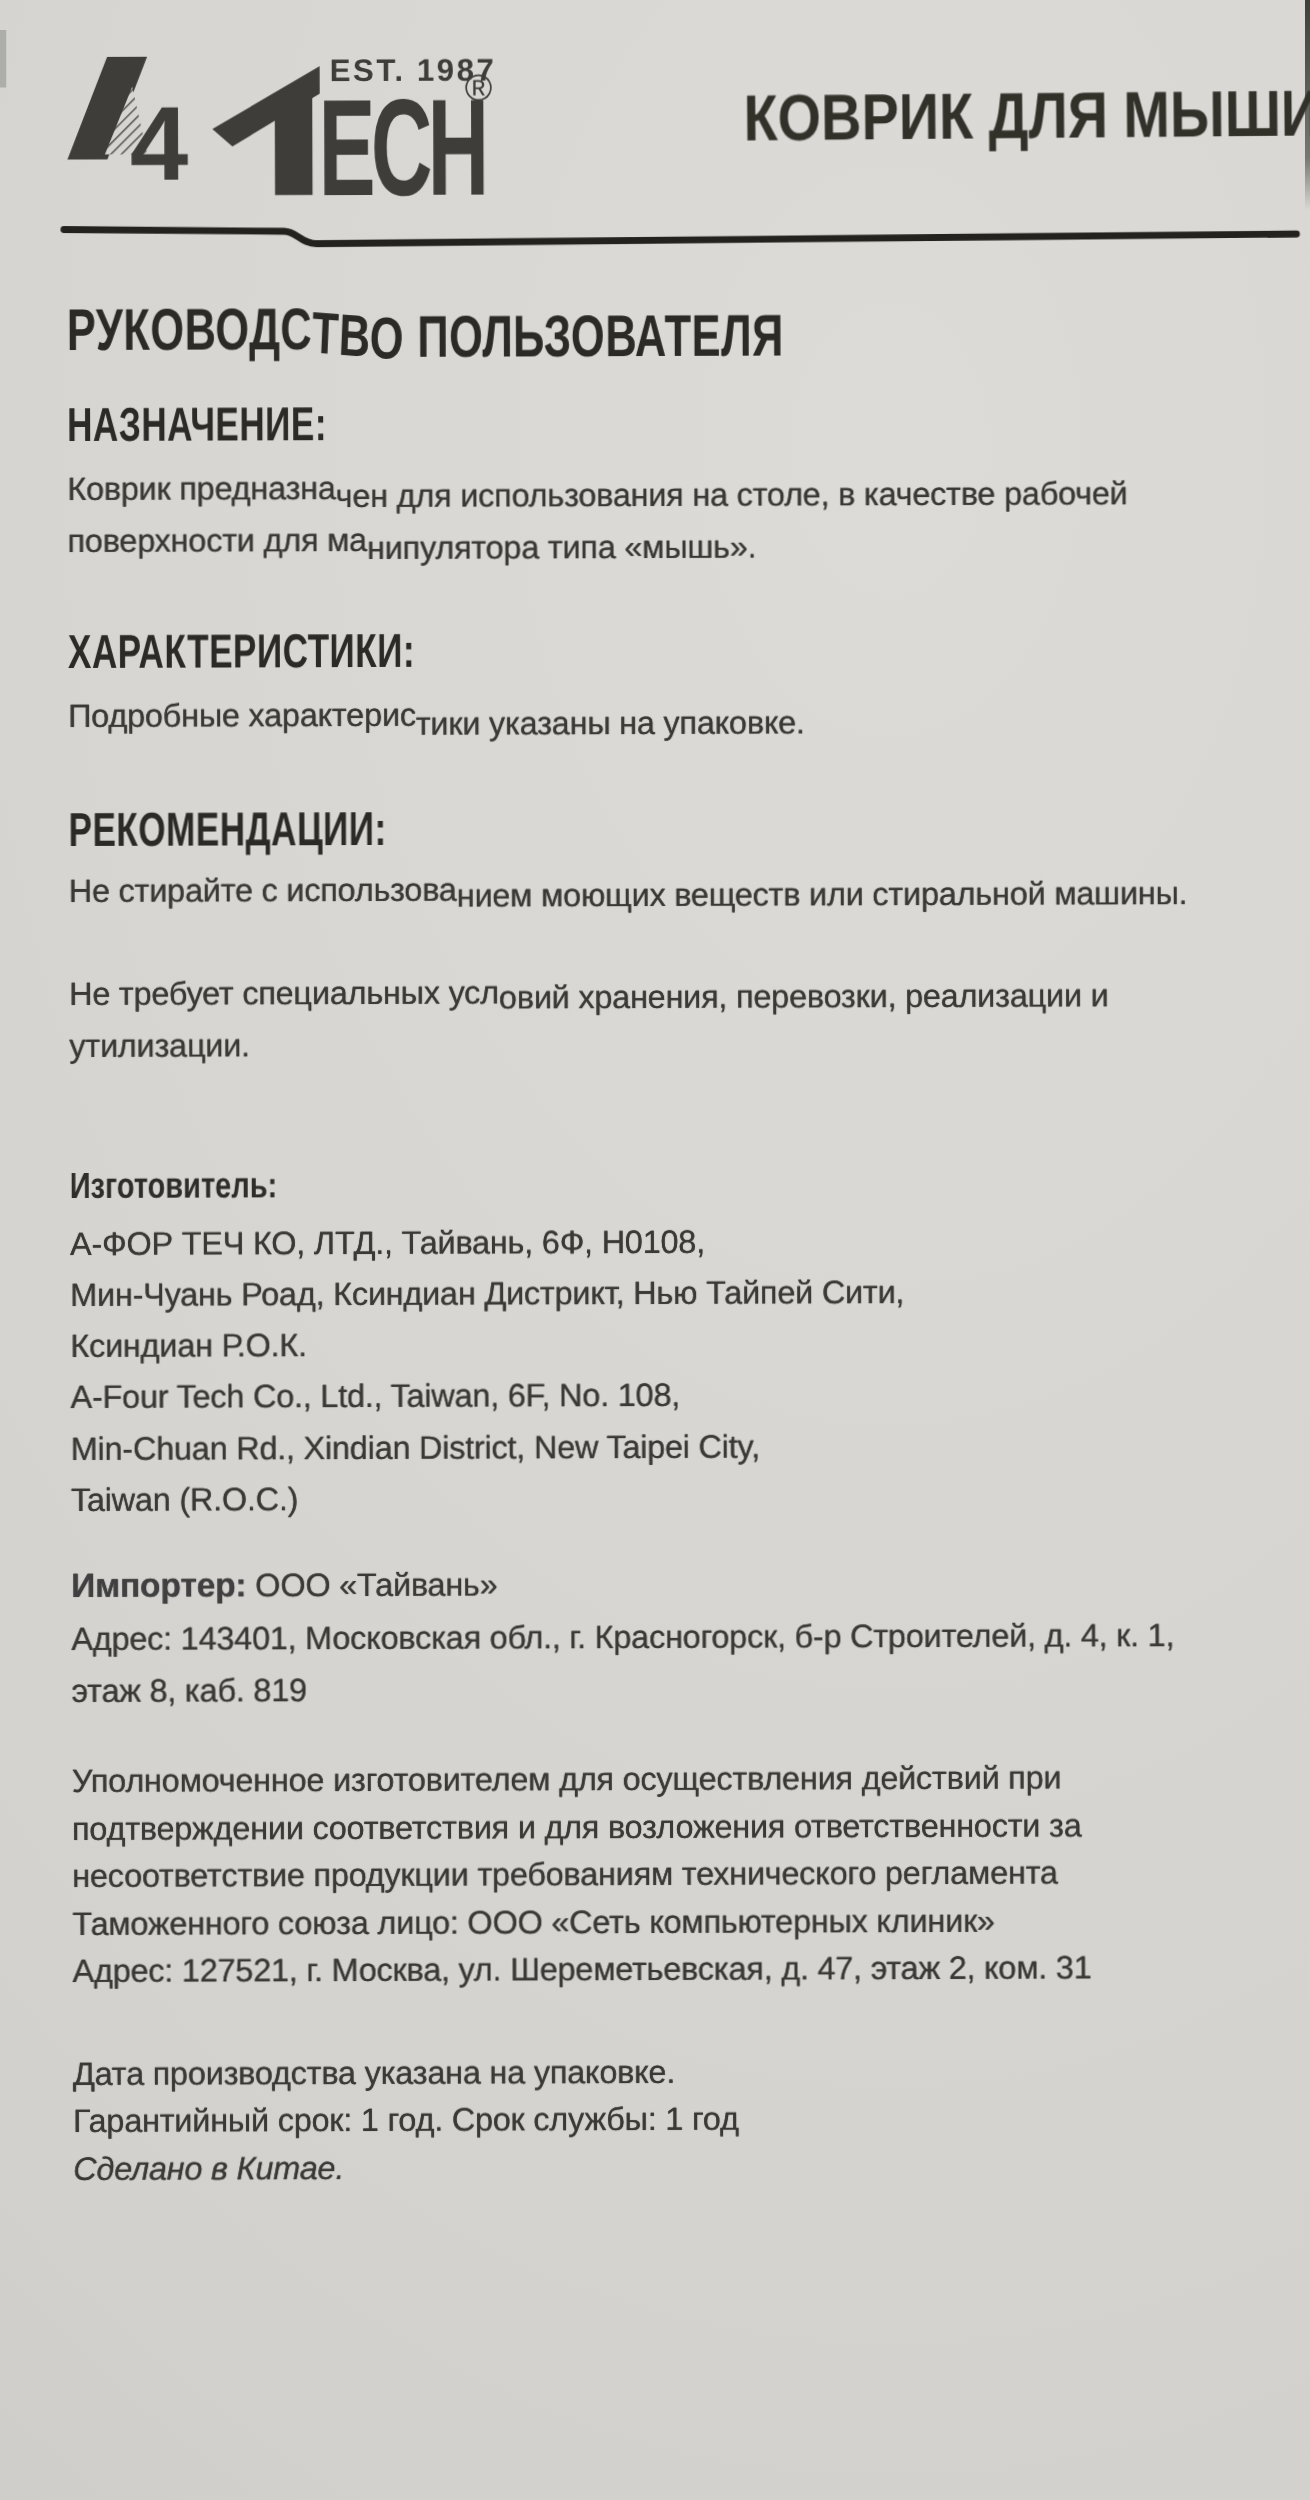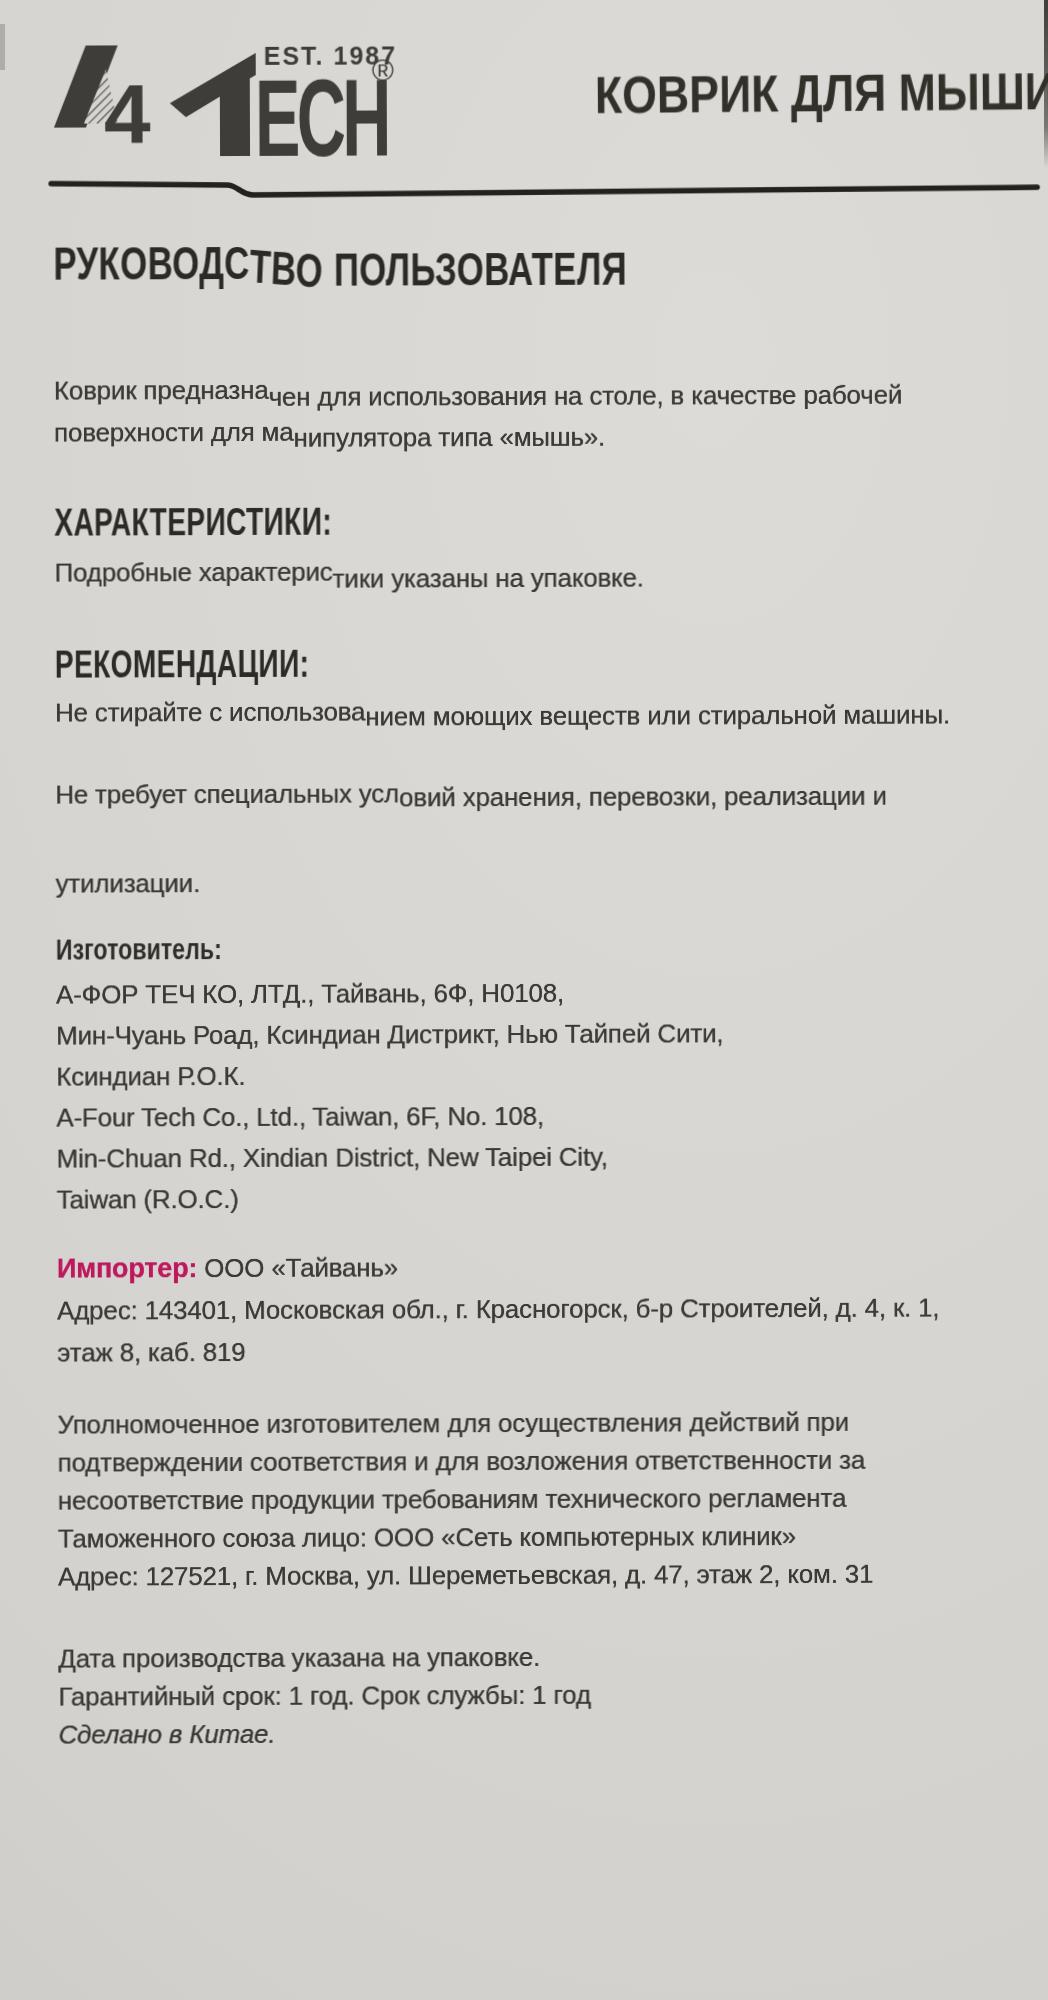--- a/index.html
+++ b/index.html
@@ -23,21 +23,21 @@
   .abs{position:absolute;white-space:nowrap;}
   .cond{display:inline-block;transform-origin:0 50%;}
   .seg{display:inline-block;} .d4{transform:translateY(4px);}
   .d5{transform:translateY(5px);} .d6{transform:translateY(6px);}
   .d7{transform:translateY(7px);}
   .ink-logo{fill:#3e3d39;}
   .h-doc{font-size:47px;font-weight:bold;color:#2b2a26;letter-spacing:.5px;}
   .h-sec{font-size:38px;font-weight:bold;color:#2b2a26;letter-spacing:.5px;}
   .h-sub{font-size:29px;font-weight:bold;color:#2e2d29;}
   .body-t{font-size:26px;color:#3a3934;letter-spacing:-0.2px;text-shadow:0 0 .6px currentColor;}
-  .b-bold{font-weight:bold;font-size:27px;color:#be185d;}
+  .b-bold{font-weight:bold;font-size:27px;color:#404040;}
   .product-title{font-size:52px;font-weight:bold;color:#323129;letter-spacing:0;transform:rotate(-0.3deg);}
   .t-p2{display:inline-block;transform:translateY(6px) rotate(3.5deg);}
   .t-p3{display:inline-block;transform:translateY(7px);margin-left:14px;}
 </style>
 </head>
 <body>
 
 <div class="photo-bg"></div>
 <div class="edge-line"></div>
 <div class="corner-smudge"></div>
@@ -71,20 +71,23 @@
   <svg class="abs" style="left:50px;top:175px;" width="996" height="26" viewBox="0 0 996 26">
     <path d="M4,7 L180,9 C190,9 194,19 206,19 L990,14" fill="none" stroke="#23221f" stroke-width="5.5" stroke-linecap="round"></path>
   </svg>
 
   <div class="abs h-doc" style="left:56px;top:234px;">
     <span class="cond" style="transform:scaleX(0.74);">
       <span class="seg">РУКОВОДС</span><span class="t-p2">ТВО</span><span class="t-p3">ПОЛЬЗОВАТЕЛЯ</span>
     </span>
   </div>
 
+  <div class="abs h-sec" style="left:56px;top:318px;">
+    <span class="cond" style="transform:scaleX(0.74);">НАЗНАЧЕНИЕ:</span>
+  </div>
   <div class="abs body-t" style="left:56px;top:374px;">
     <span class="seg">Коврик предназна</span><span class="seg d7">чен для использования на столе, в качестве рабочей</span>
   </div>
   <div class="abs body-t" style="left:56px;top:416px;">
     <span class="seg">поверхности для ма</span><span class="seg d6">нипулятора типа «мышь».</span>
   </div>
 
   <div class="abs h-sec" style="left:56px;top:500px;">
     <span class="cond" style="transform:scaleX(0.74);">ХАРАКТЕРИСТИКИ:</span>
   </div>
@@ -94,21 +97,21 @@
 
   <div class="abs h-sec" style="left:56px;top:642px;">
     <span class="cond" style="transform:scaleX(0.74);">РЕКОМЕНДАЦИИ:</span>
   </div>
   <div class="abs body-t" style="left:56px;top:696px;">
     <span class="seg">Не стирайте с использова</span><span class="seg d5">нием моющих веществ или стиральной машины.</span>
   </div>
   <div class="abs body-t" style="left:56px;top:778px;">
     <span class="seg">Не требует специальных усл</span><span class="seg d4">овий хранения, перевозки, реализации и</span>
   </div>
-  <div class="abs body-t" style="left:56px;top:820px;margin-top:47px;">утилизации.</div>
+  <div class="abs body-t" style="left:56px;top:820px;">утилизации.</div>
 
   <div class="abs h-sub" style="left:56px;top:932px;">
     <span class="cond" style="transform:scaleX(0.80);">Изготовитель:</span>
   </div>
   <div class="abs body-t" style="left:56px;top:978px;">А-ФОР ТЕЧ КО, ЛТД., Тайвань, 6Ф, Н0108,</div>
   <div class="abs body-t" style="left:56px;top:1019px;">Мин-Чуань Роад, Ксиндиан Дистрикт, Нью Тайпей Сити,</div>
   <div class="abs body-t" style="left:56px;top:1060px;">Ксиндиан Р.О.К.</div>
   <div class="abs body-t" style="left:56px;top:1101px;">A-Four Tech Co., Ltd., Taiwan, 6F, No. 108,</div>
   <div class="abs body-t" style="left:56px;top:1142px;">Min-Chuan Rd., Xindian District, New Taipei City,</div>
   <div class="abs body-t" style="left:56px;top:1183px;">Taiwan (R.O.C.)</div>

